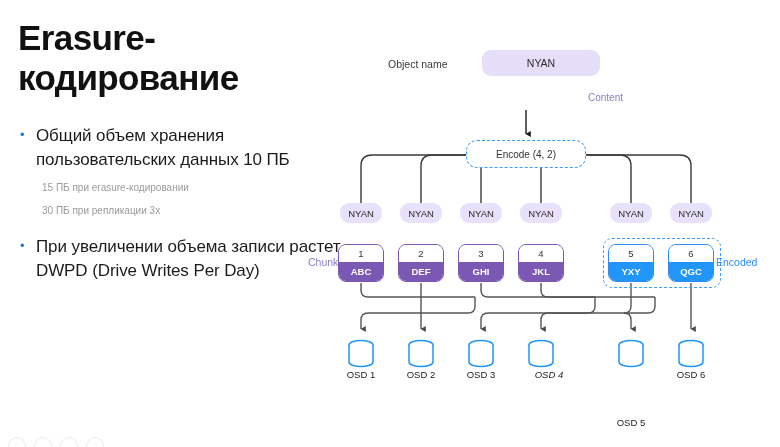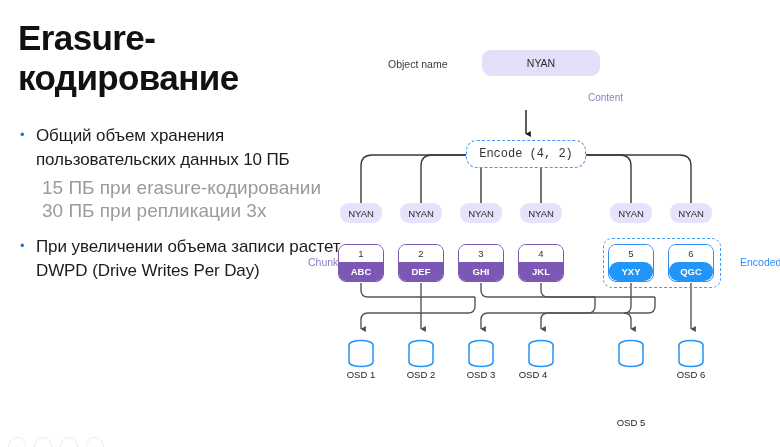--- a/index.html
+++ b/index.html
@@ -19,21 +19,21 @@
   .bullets{margin-top:26px;}
   .bullet-row{display:flex;align-items:flex-start;margin-bottom:4px;}
   .dot{
     color:#1f7ae0;font-size:13px;line-height:21px;width:22px;flex:0 0 22px;
     text-align:left;padding-left:6px;box-sizing:border-box;
   }
   .btext{
     font-size:17px;line-height:24px;color:#1c1c1c;letter-spacing:-0.1px;
   }
   .subtext{
-    margin-left:28px;font-size:19px;line-height:23px;color:#9b9b9b;
+    margin-left:28px;font-size:10px;line-height:23px;color:#9b9b9b;
   }
   .gap{height:13px;}
 
   
   .diagram{position:absolute;left:330px;top:0;width:450px;height:447px;}
   .diagram svg{position:absolute;left:0;top:0;}
 
   .node{
     position:absolute;box-sizing:border-box;display:flex;
     align-items:center;justify-content:center;text-align:center;
@@ -50,39 +50,39 @@
   }
   .pill-dark{
     background:#6c4fa8;border-radius:11px;font-size:10.5px;color:#ffffff;
     font-weight:bold;letter-spacing:.2px;
   }
   .nyan{
     background:#e7e1fb;border-radius:9px;font-size:9.5px;color:#2a2a2a;
   }
   .encode-box{
     border:1.6px dashed #3d9bfa;border-radius:11px;background:#fff;
-    font-size:12px;color:#333;font-family:Liberation Mono, monospace;
+    font-size:10px;color:#333;
   }
 
   
   .chunk{
     position:absolute;width:46px;height:38px;border-radius:8px;
     box-sizing:border-box;overflow:hidden;
     border:1.6px solid #7a58b3;background:#fff;
   }
   .chunk .num{
     height:17px;line-height:17px;text-align:center;font-size:9.5px;color:#333;
     background:#fff;
   }
   .chunk .val{
     height:19px;line-height:19px;text-align:center;font-size:9.5px;
     color:#ffffff;background:#7a58b3;font-weight:bold;
   }
   .chunk.enc{border-color:#2f8cf5;}
-  .chunk.enc .val{background:#2196f8;border-radius:9px;}
+  .chunk.enc .val{background:#2196f8;}
 
   .enc-group{
     position:absolute;border:1.6px dashed #3d9bfa;border-radius:9px;
   }
 
   .osd-lbl{
     position:absolute;font-size:9.5px;color:#1c1c1c;text-align:center;
     white-space:nowrap;
   }
 
@@ -213,26 +213,26 @@
     </div>
     <div class="chunk enc" style="left:278px;top:244px;">
       <div class="num">5</div>
       <div class="val">YXY</div>
     </div>
     <div class="chunk enc" style="left:338px;top:244px;">
       <div class="num">6</div>
       <div class="val">QGC</div>
     </div>
 
-    <div class="lbl encoded-lbl" style="left:410px;top:256px;text-align:right;">Encoded</div>
+    <div class="lbl encoded-lbl" style="left:386px;top:256px;text-align:right;">Encoded</div>
 
     <div class="osd-lbl" style="left:6px;top:369px;width:50px;">OSD 1</div>
     <div class="osd-lbl" style="left:66px;top:369px;width:50px;">OSD 2</div>
     <div class="osd-lbl" style="left:126px;top:369px;width:50px;">OSD 3</div>
-    <div class="osd-lbl" style="left:178px;top:369px;width:50px;">OSD 4</div>
+    <div class="osd-lbl" style="left:194px;top:369px;width:50px;font-style:italic;">OSD 4</div>
     <div class="osd-lbl" style="left:276px;top:369px;width:50px;margin-top:48px;">OSD 5</div>
     <div class="osd-lbl" style="left:336px;top:369px;width:50px;">OSD 6</div>
 
   </div>
 
   <div class="pager">
     <span></span>
     <span></span>
     <span></span>
     <span></span>

